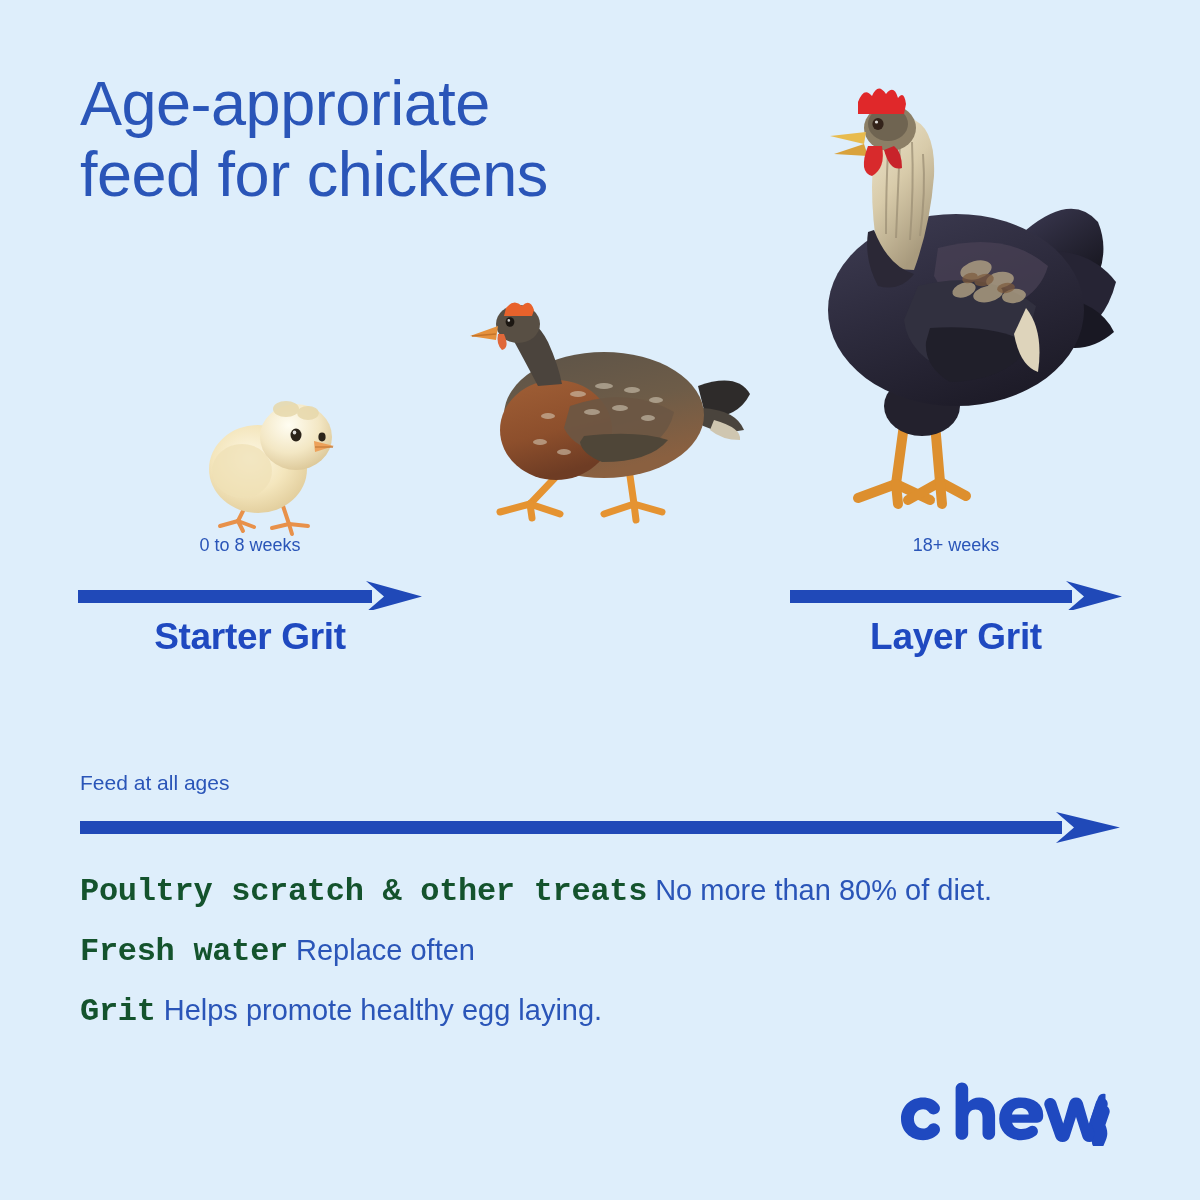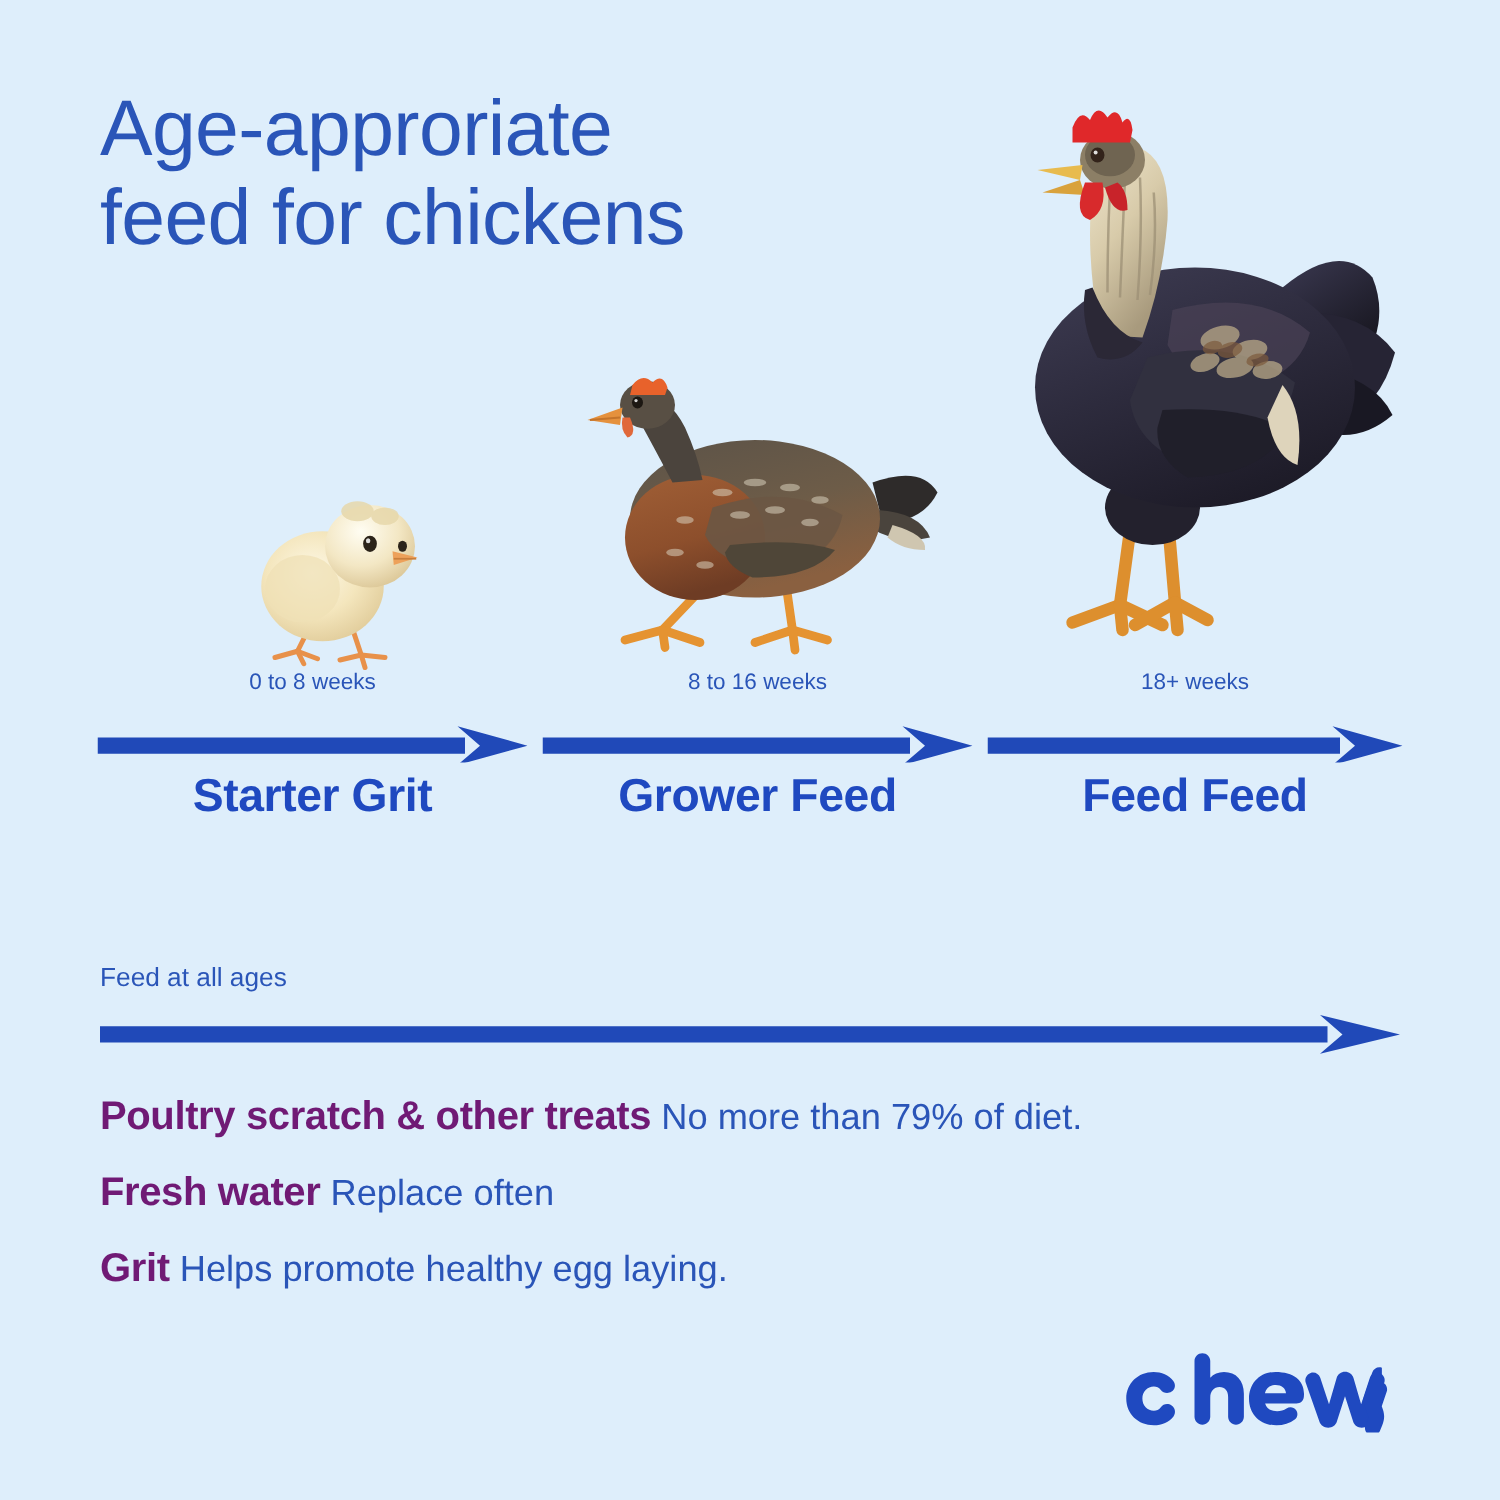--- a/index.html
+++ b/index.html
@@ -119,22 +119,23 @@
   .note {
     font-size: 29px;
     color: #2a55b8;
     line-height: 1;
     margin-bottom: 28px;
     white-space: nowrap;
   }
   .note .strong {
     font-weight: bold;
     font-size: 32px;
-    color: #701a75;
+    color: #14532d;
     letter-spacing: -0.3px;
+    font-family: Liberation Mono, monospace;
   }
   .note .desc {
     font-weight: 400;
   }
 
   
   .logo {
     position: absolute;
     right: 62px;
     bottom: 58px;
@@ -354,57 +355,47 @@
       <div class="seg-age">0 to 8 weeks</div>
       <div class="seg-arrow" style="width:344px;">
         <svg viewBox="0 0 344 30" width="344" height="30" preserveAspectRatio="none" aria-hidden="true">
           <rect x="0" y="10" width="294" height="13" fill="#2049b8"></rect>
           <path d="M288 1 L344 16.5 L288 32 L306 16.5 Z" fill="#2049b8"></path>
         </svg>
       </div>
       <div class="seg-feed">Starter Grit</div>
     </div>
 
-    <div class="seg" style="left:434px; width:344px;">
-      <div class="seg-age">8 to 16 weeks</div>
-      <div class="seg-arrow" style="width:344px;">
-        <svg viewBox="0 0 344 30" width="344" height="30" preserveAspectRatio="none" aria-hidden="true">
-          <rect x="0" y="10" width="294" height="13" fill="#2049b8"></rect>
-          <path d="M288 1 L344 16.5 L288 32 L306 16.5 Z" fill="#2049b8"></path>
-        </svg>
-      </div>
-      <div class="seg-feed">Grower Feed</div>
-    </div>
 
     <div class="seg" style="left:790px; width:332px;">
       <div class="seg-age">18+ weeks</div>
       <div class="seg-arrow" style="width:332px;">
         <svg viewBox="0 0 332 30" width="332" height="30" preserveAspectRatio="none" aria-hidden="true">
           <rect x="0" y="10" width="282" height="13" fill="#2049b8"></rect>
           <path d="M276 1 L332 16.5 L276 32 L294 16.5 Z" fill="#2049b8"></path>
         </svg>
       </div>
-      <div class="seg-feed">Feed Feed</div>
+      <div class="seg-feed">Layer Grit</div>
     </div>
   </div>
 
   <div class="allages">
     <div class="allages-label">Feed at all ages</div>
     <div class="allages-arrow">
       <svg viewBox="0 0 1040 34" width="1040" height="34" preserveAspectRatio="none" aria-hidden="true">
         <rect x="0" y="11" width="982" height="13" fill="#2049b8"></rect>
         <path d="M976 2 L1040 17.5 L976 33 L994 17.5 Z" fill="#2049b8"></path>
       </svg>
     </div>
   </div>
 
   <div class="notes">
     <div class="note">
       <span class="strong">Poultry scratch &amp; other treats</span>
-      <span class="desc">No more than 79% of diet.</span>
+      <span class="desc">No more than 80% of diet.</span>
     </div>
     <div class="note">
       <span class="strong">Fresh water</span>
       <span class="desc">Replace often</span>
     </div>
     <div class="note">
       <span class="strong">Grit</span>
       <span class="desc">Helps promote healthy egg laying.</span>
     </div>
   </div>

